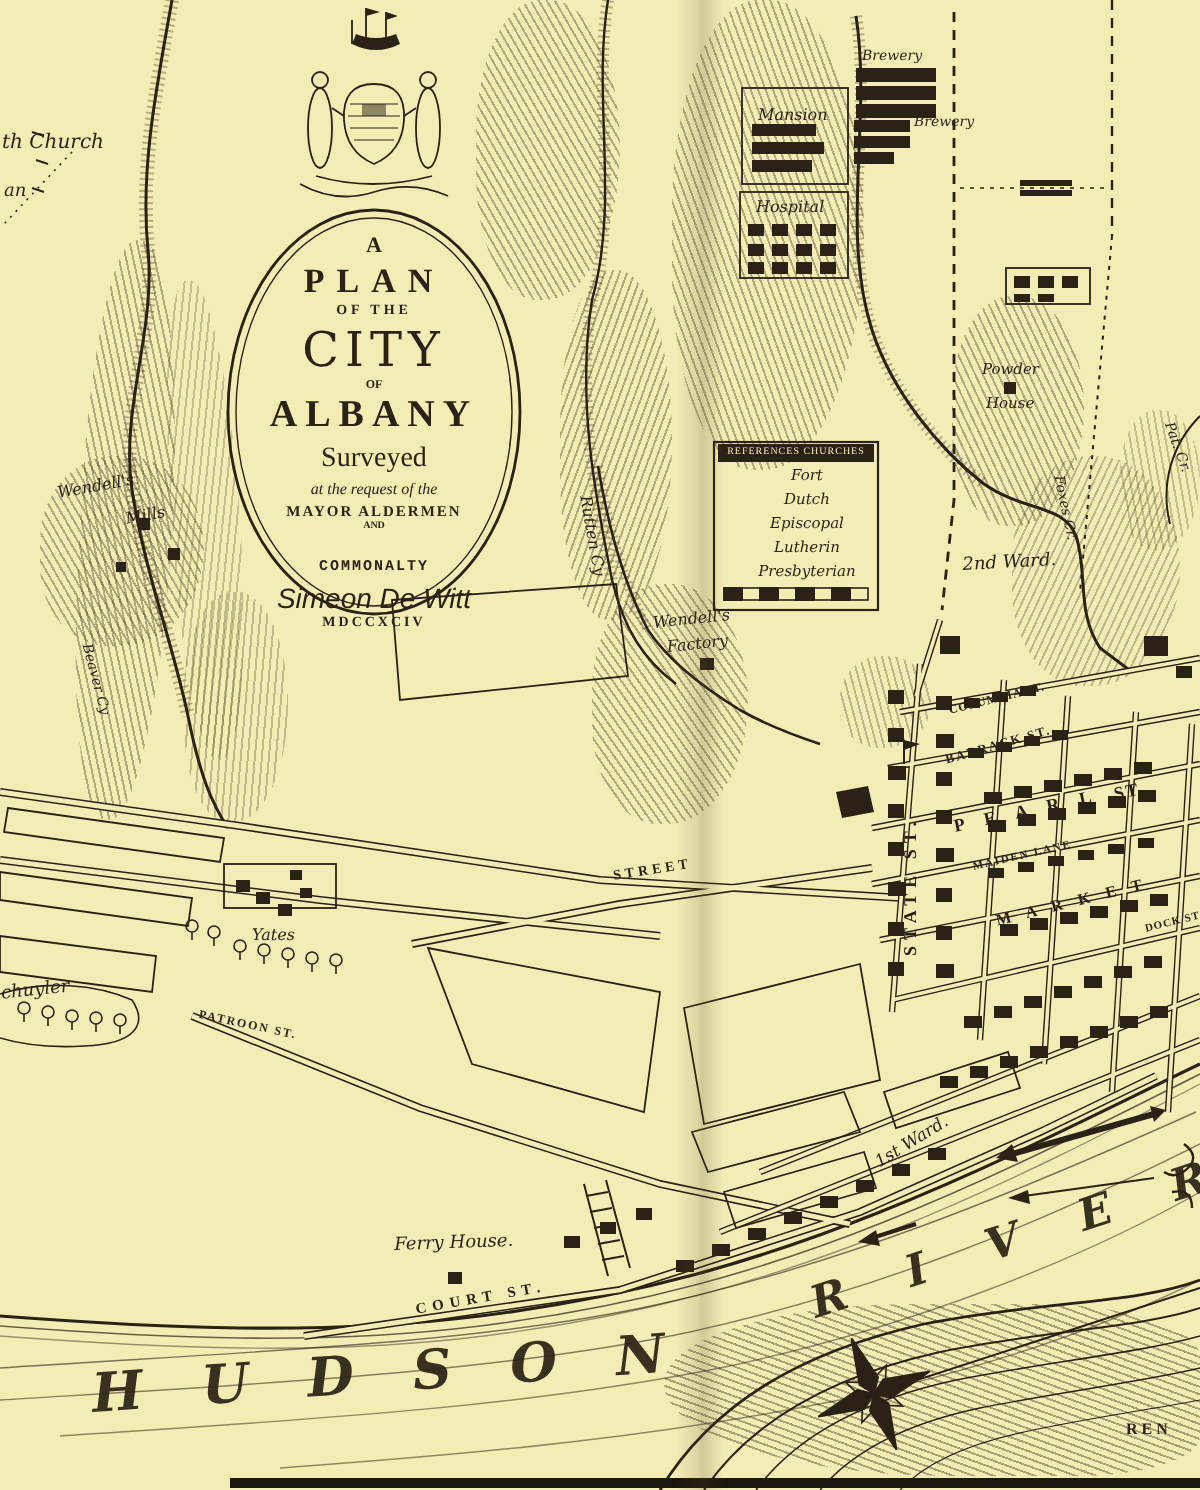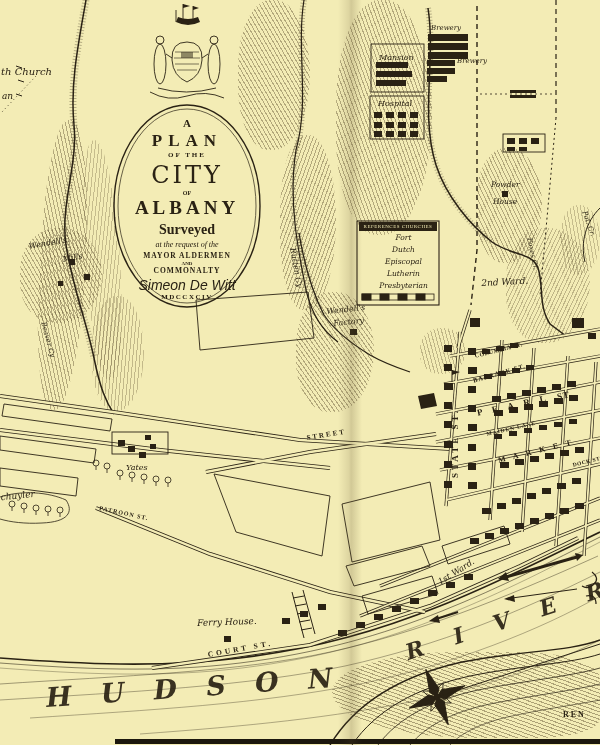--- a/index.html
+++ b/index.html
@@ -15,25 +15,25 @@
   .river{font-family:"DejaVu Serif",serif;font-style:italic;font-weight:bold;opacity:.92;}
   
   #cartouche{position:absolute;left:114px;top:104px;width:146px;height:206px;text-align:center;}
   #cartouche div{line-height:1.05;}
   .c-a{font-size:11px;margin-top:14px;font-weight:bold;}
   .c-plan{font-size:17px;letter-spacing:6px;font-weight:bold;margin-top:2px;}
   .c-ofthe{font-size:7px;letter-spacing:2px;margin-top:3px;font-weight:bold;}
   .c-city{font-size:24px;font-weight:normal;font-family:"DejaVu Serif",serif;margin-top:3px;letter-spacing:3px;}
   .c-of{font-size:6px;margin-top:2px;font-weight:bold;}
   .c-albany{font-size:19px;letter-spacing:4px;font-weight:bold;margin-top:2px;}
-  .c-surveyed{font-size:14px;font-weight:bold;margin-top:5px;}
+  .c-surveyed{font-size:14px;font-weight:normal;margin-top:5px;}
   .c-req{font-size:8px;font-style:italic;margin-top:3px;}
   .c-mayor{font-size:7.5px;letter-spacing:1px;font-weight:bold;margin-top:3px;}
   .c-and{font-size:5px;margin-top:1px;font-weight:bold;}
-  .c-common{font-size:7.5px;letter-spacing:1px;font-weight:bold;margin-top:1px;}
+  .c-common{font-size:7.5px;letter-spacing:1px;font-weight:bold;margin-top:15px;font-family:Liberation Mono, monospace;}
   .c-dewitt{font-size:14px;font-style:italic;margin-top:3px;font-family:Liberation Sans, sans-serif;text-align:center;}
   .c-date{font-size:7px;letter-spacing:1.5px;margin-top:1px;font-weight:bold;}
   
   #legend{position:absolute;left:357px;top:221px;width:82px;height:84px;text-align:center;}
   #legend-header{position:absolute;left:2px;top:1px;width:78px;height:9px;background:#2a2214;
       color:#f3ecb5;font-size:5px;line-height:9px;letter-spacing:.5px;font-family:"Liberation Serif",serif;}
   #legend-items{position:absolute;left:0;top:11px;width:82px;}
   #legend-items div{font-family:"DejaVu Serif",serif;font-style:italic;font-size:7.5px;line-height:12px;padding-left:11px;}
   #fold{position:absolute;left:338px;top:0;width:24px;height:745px;pointer-events:none;
       background:linear-gradient(90deg,rgba(90,75,40,0) 0%,rgba(90,75,40,.14) 45%,rgba(90,75,40,.22) 55%,rgba(90,75,40,0) 100%);}

